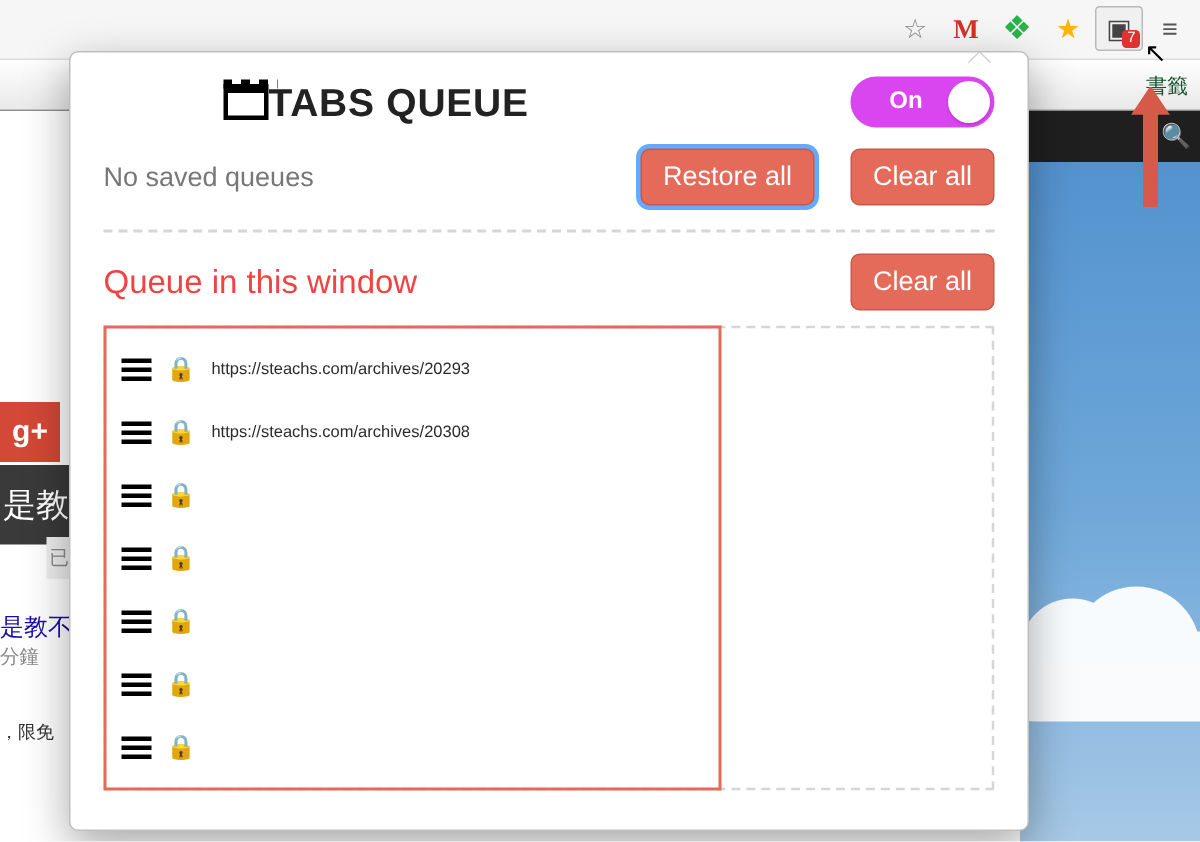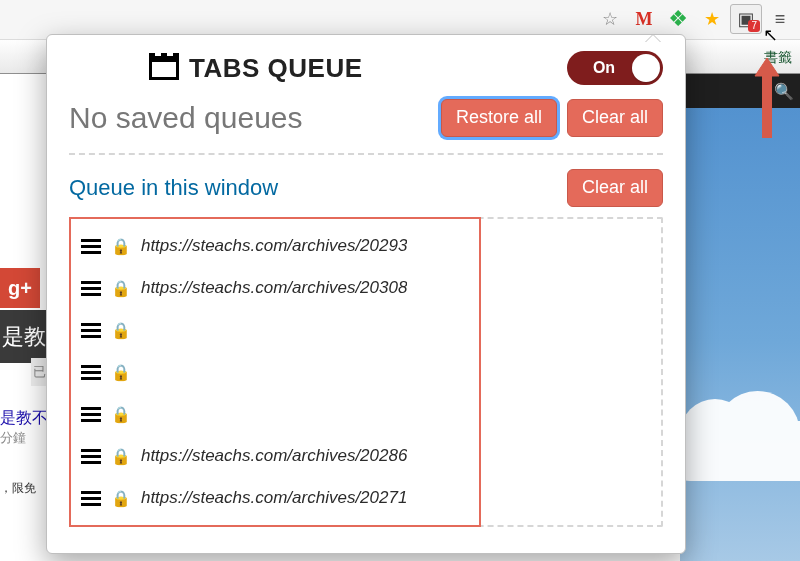--- a/index.html
+++ b/index.html
@@ -49,48 +49,48 @@
     padding:16px 22px 12px;
     z-index:10;
   }
   .popup::before { 
     content:""; position:absolute; top:-8px; right:24px;
     border:8px solid transparent; border-bottom-color:#fff;
     filter: drop-shadow(0 -1px 0 #bfbfbf);
   }
 
   .popup-header { display:flex; align-items:center; justify-content:space-between; margin-bottom:14px; }
-  .title { display:flex; align-items:center; gap:10px; margin-left:80px;}
+  .title { display:flex; align-items:center; margin-left:80px;}
   .title h1 { font-size:26px; font-weight:700; letter-spacing:.5px; color:#222; }
   .title .logo { width:30px; height:24px; border:3px solid #000; border-top-width:6px; position:relative; }
   .title .logo::before { content:""; position:absolute; top:-9px; left:-3px; width:36px; height:6px;
     background: repeating-linear-gradient(90deg,#000 0 6px, transparent 6px 12px); }
 
-  .toggle { width:96px; height:34px; border-radius:18px; background:#7f1d1d; position:relative; color:#fff; font-weight:700; font-size:16px; display:flex; align-items:center; justify-content:center; padding-right:22px; cursor:pointer;}
+  .toggle { width:96px; height:34px; border-radius:18px; background:#d946ef; position:relative; color:#fff; font-weight:700; font-size:16px; display:flex; align-items:center; justify-content:center; padding-right:22px; cursor:pointer;}
   .toggle .knob { position:absolute; right:3px; top:3px; width:28px; height:28px; background:#fff; border-radius:50%; box-shadow:0 1px 2px rgba(0,0,0,.2);}
 
   .row { display:flex; align-items:center; justify-content:space-between; margin-top:4px;}
-  .row h2 { font-size:30px; font-weight:400; color:#777; }
-  .btns { display:flex; gap:10px;border-radius:14px; }
+  .row h2 { font-size:18px; font-weight:400; color:#777; }
+  .btns { display:flex; gap:24px;border-radius:14px; }
   .btn { background:#e46a5a; color:#fff; font-size:18px; font-weight:500; padding:7px 14px 8px; border-radius:6px; border:1px solid #c9584a; cursor:pointer; }
   .btn.focused { box-shadow: 0 0 0 3px rgba(72,156,255,.85); }
 
   .dashed-h { border:none; border-top:2px dashed #d6d6d6; margin:16px 0 14px; }
 
   .row2 { display:flex; align-items:center; justify-content:space-between; }
-  .row2 h3 { font-size:22px; font-weight:400; color:#0369a1; }
+  .row2 h3 { font-size:22px; font-weight:400; color:#ef4444; }
 
   .queue-box { margin-top:10px; border:2px dashed #d6d6d6; border-radius:2px; padding:6px 6px 6px 4px; position:relative;}
   .highlight-box { position:absolute; left:-2px; top:-2px; width:412px; bottom:-2px; border:2px solid #e46a5a; pointer-events:none; }
 
   .q-item { display:flex; align-items:center; gap:10px; height:42px; padding:0 6px; }
   .drag { display:flex; flex-direction:column; gap:3px; width:20px; cursor:grab;}
   .drag span{ display:block; height:3px; background:#000;}
   .lock { color:#b6b6b6; font-size:16px; }
-  .url { color:#2b2b2b; font-size:17px; white-space:nowrap; overflow:hidden; text-overflow:ellipsis; flex: 0 1 auto; max-width: 350px; font-style: italic;}
+  .url { color:#2b2b2b; font-size:11px; white-space:nowrap; overflow:hidden; text-overflow:ellipsis; flex: 0 1 auto; max-width: 350px;}
 
   .footer-url { position:absolute; left:46px; bottom:4px; color:#1a0dab; font-size:17px; }
 </style>
 </head>
 <body>
 
 <div class="bg-top"></div>
 <div class="bg-toolbar2"></div>
 <div class="bg-right-bookmarks">書籤</div>
 <div class="bg-right-sky">
@@ -201,26 +201,24 @@
         </div>
       <div class="lock">🔒</div>
     </div>
     <div class="q-item">
       <div class="drag">
           <span></span>
           <span></span>
           <span></span>
         </div>
       <div class="lock">🔒</div>
-      <div class="url">https://steachs.com/archives/20286</div>
-    </div>
-    <div class="q-item">
-      <div class="drag">
-          <span></span>
-          <span></span>
-          <span></span>
-        </div>
-      <div class="lock">🔒</div>
-      <div class="url">https://steachs.com/archives/20271</div>
+    </div>
+    <div class="q-item">
+      <div class="drag">
+          <span></span>
+          <span></span>
+          <span></span>
+        </div>
+      <div class="lock">🔒</div>
     </div>
 
   </div>
 </div>
 
 </body></html>

